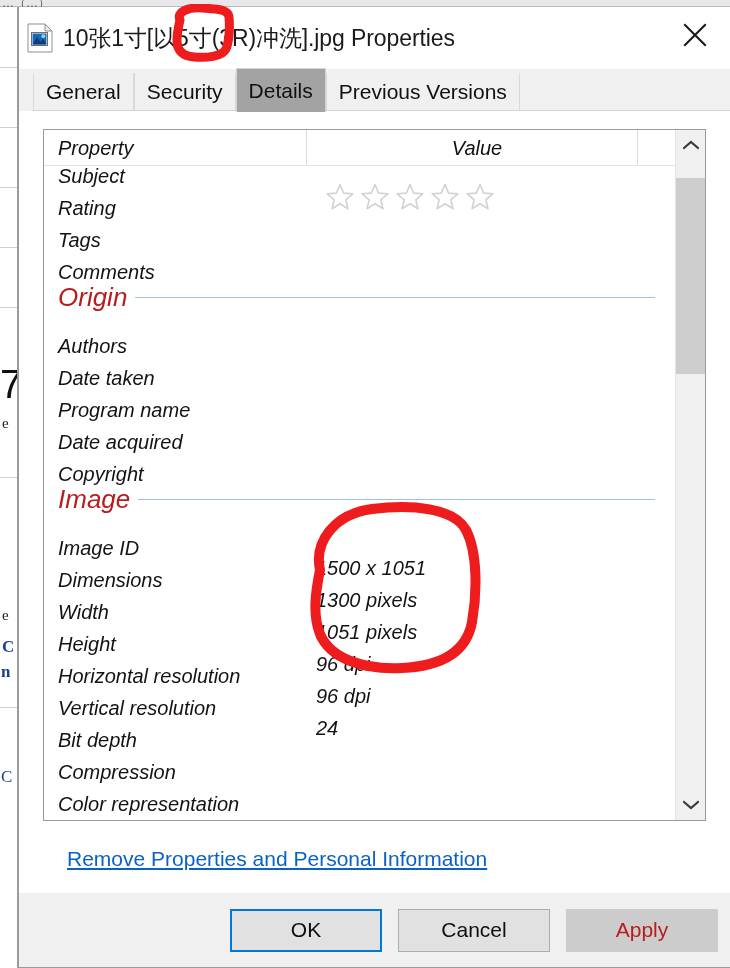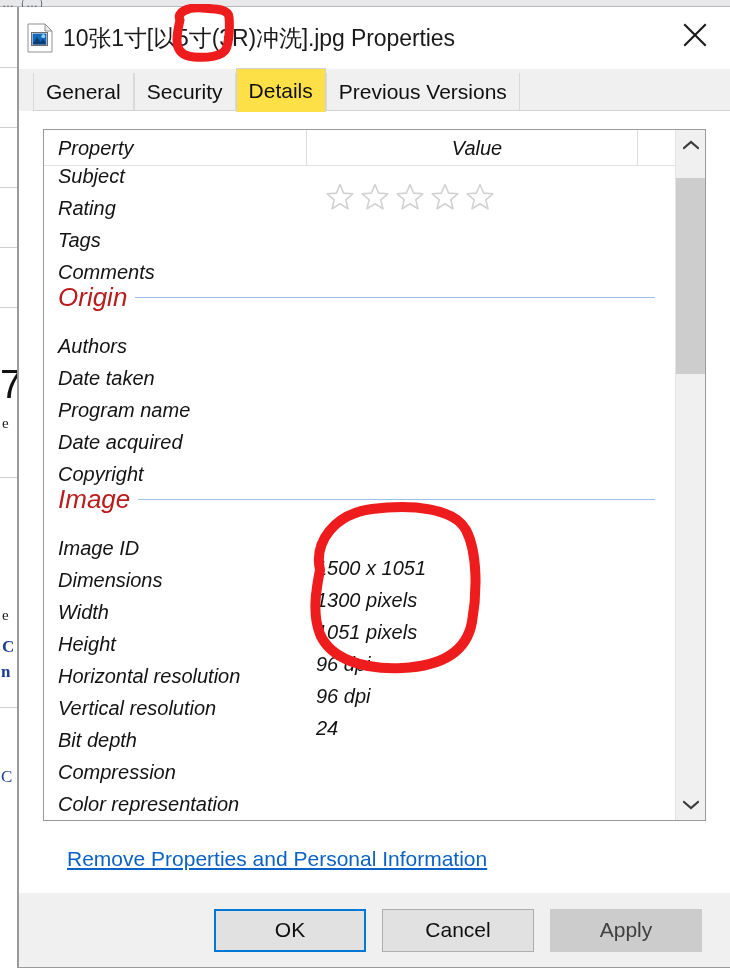--- a/index.html
+++ b/index.html
@@ -136,21 +136,21 @@
     justify-content: center;
     font-size: 21px;
     color: #101010;
     background: #f0f0f0;
     border-left: 1px solid #d9d9d9;
     border-right: 1px solid #d9d9d9;
     cursor: default;
     white-space: nowrap;
   }
   .tab.active {
-    background: #fde047;
+    background: #a3a3a3;
     height: 44px;
     z-index: 3;
     border-left: 1px solid #d3d3d3;
     border-right: 1px solid #d3d3d3;
     border-top: 1px solid #d3d3d3;
     margin-bottom: -1px;
   }
 
   
   #page {
@@ -315,21 +315,21 @@
   }
 
   
   #footer {
     height: 74px;
     flex: none;
     background: #f0f0f0;
     display: flex;
     align-items: center;
     justify-content: flex-end;
-    padding-right: 28px;
+    padding-right: 12px;
     gap: 16px;
   }
   .btn {
     height: 43px;
     width: 152px;
     font-size: 21px;
     display: flex;
     align-items: center;
     justify-content: center;
     background: #e1e1e1;
@@ -338,21 +338,21 @@
     cursor: pointer;
     white-space: nowrap;
   }
   .btn.default {
     border: 2px solid #0078d7;
     background: #e1e1e1;
   }
   .btn.disabled {
     background: #cccccc;
     border: 1px solid #cccccc;
-    color: #404040;
+    color: #b91c1c;
     cursor: default;
   }
 
   
   #annot-layer {
     position: absolute;
     inset: 0;
     pointer-events: none;
     z-index: 40;
   }

